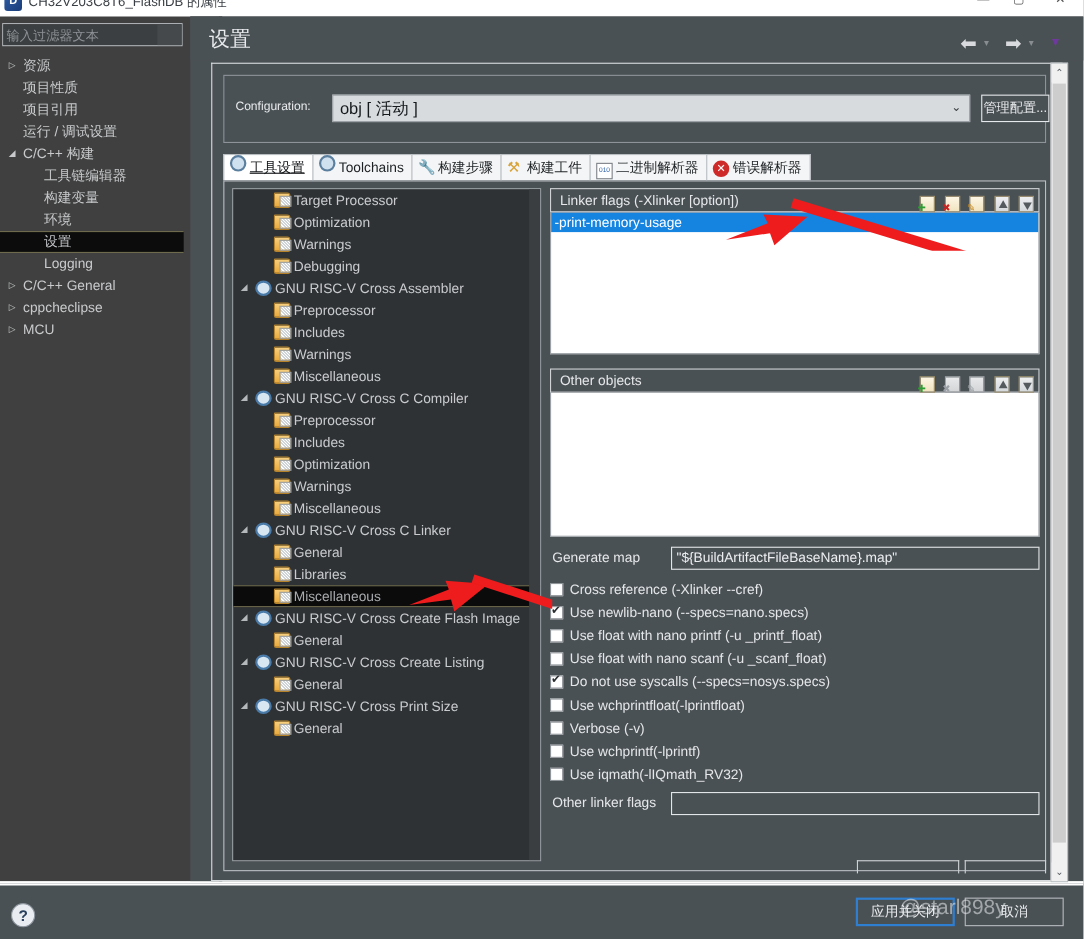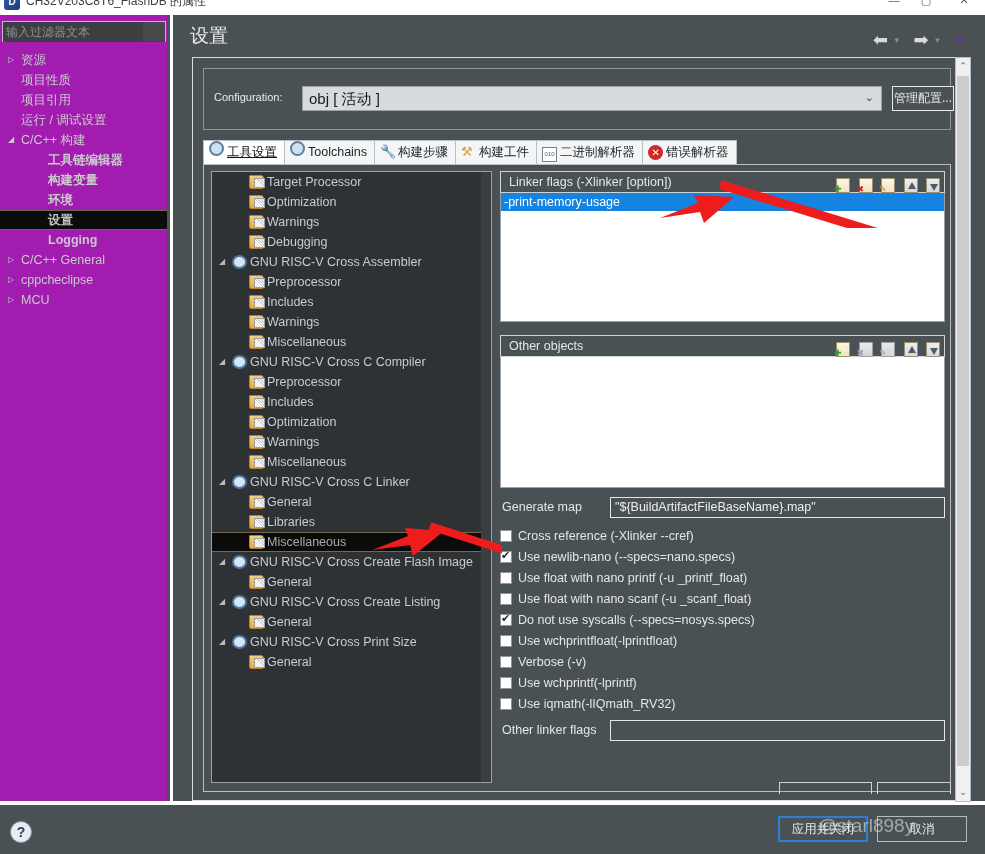--- a/index.html
+++ b/index.html
@@ -31,22 +31,22 @@
   .titlebar .tb-btn {
     position: absolute; top: -6px; width: 28px; height: 14px;
     color: #555; font-size: 11px; text-align: center; line-height: 13px;
   }
   .tb-min { left: 880px; }
   .tb-max { left: 912px; }
   .tb-close { left: 950px; }
 
   
   .sidebar {
-    position: absolute; left: 0; top: 15px; width: 170px; height: 786px;
-    background: #a21caf;
+    position: absolute; left: 0; top: 15px; width: 202px; height: 786px;
+    background: #404040;
     border-right: 3px solid #4b5257;
   }
   .filter-wrap {
     position: absolute; left: 2px; top: 6px; width: 164px; height: 21px;
     border: 1px solid #b8bcc0; background: #3c3f41;
   }
   .filter-input {
     width: 100%; height: 100%; border: 0; outline: none;
     background: #3c3f41; color: #9a9ea3;
     font-family: "Liberation Sans", sans-serif; font-size: 12px;
@@ -64,21 +64,21 @@
     position: relative; height: 20px; line-height: 20px;
     color: #c8cacc; font-size: 12.5px; white-space: nowrap;
     cursor: default;
   }
   .tnode .arrow {
     position: absolute; left: 5px; top: 0; width: 12px; height: 20px;
     color: #c8cacc; font-size: 8px; line-height: 20px; text-align: center;
   }
   .tnode .lbl { position: absolute; top: 0; }
   .lvl0 .lbl { left: 21px; }
-  .lvl1 .lbl { left: 48px; font-weight: bold; }
+  .lvl1 .lbl { left: 40px; }
   .tnode.sel {
     background: #0c0c0c; border-top: 1px solid #6d6a4e; border-bottom: 1px solid #6d6a4e;
     height: 20px; line-height: 18px;
   }
   .tnode.sel .lbl { color: #bfc1c4; }
 
   
   .rightpane {
     position: absolute; left: 173px; top: 15px; width: 812px; height: 786px;
     background: #4a5155;

